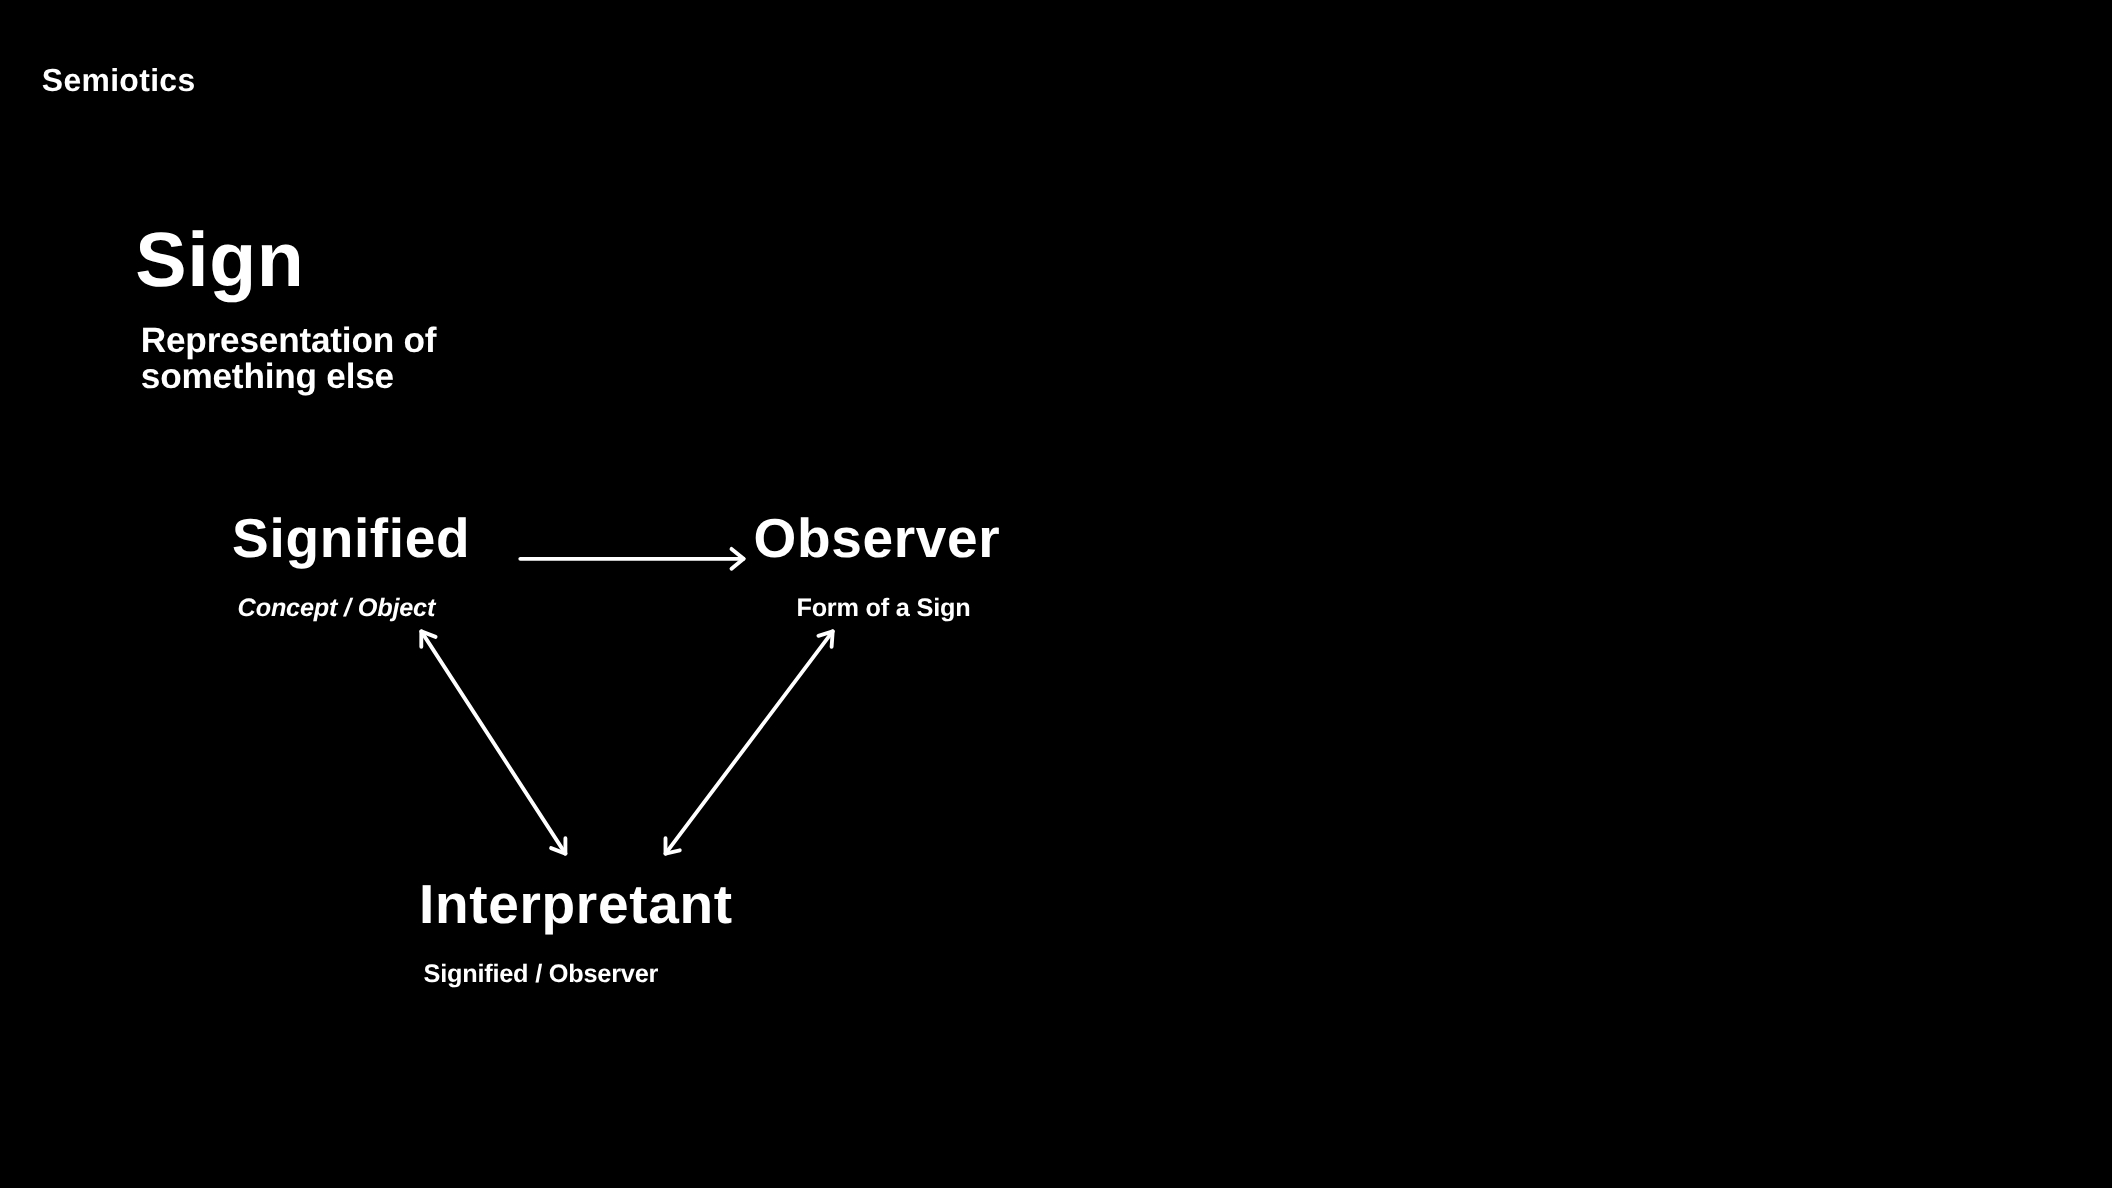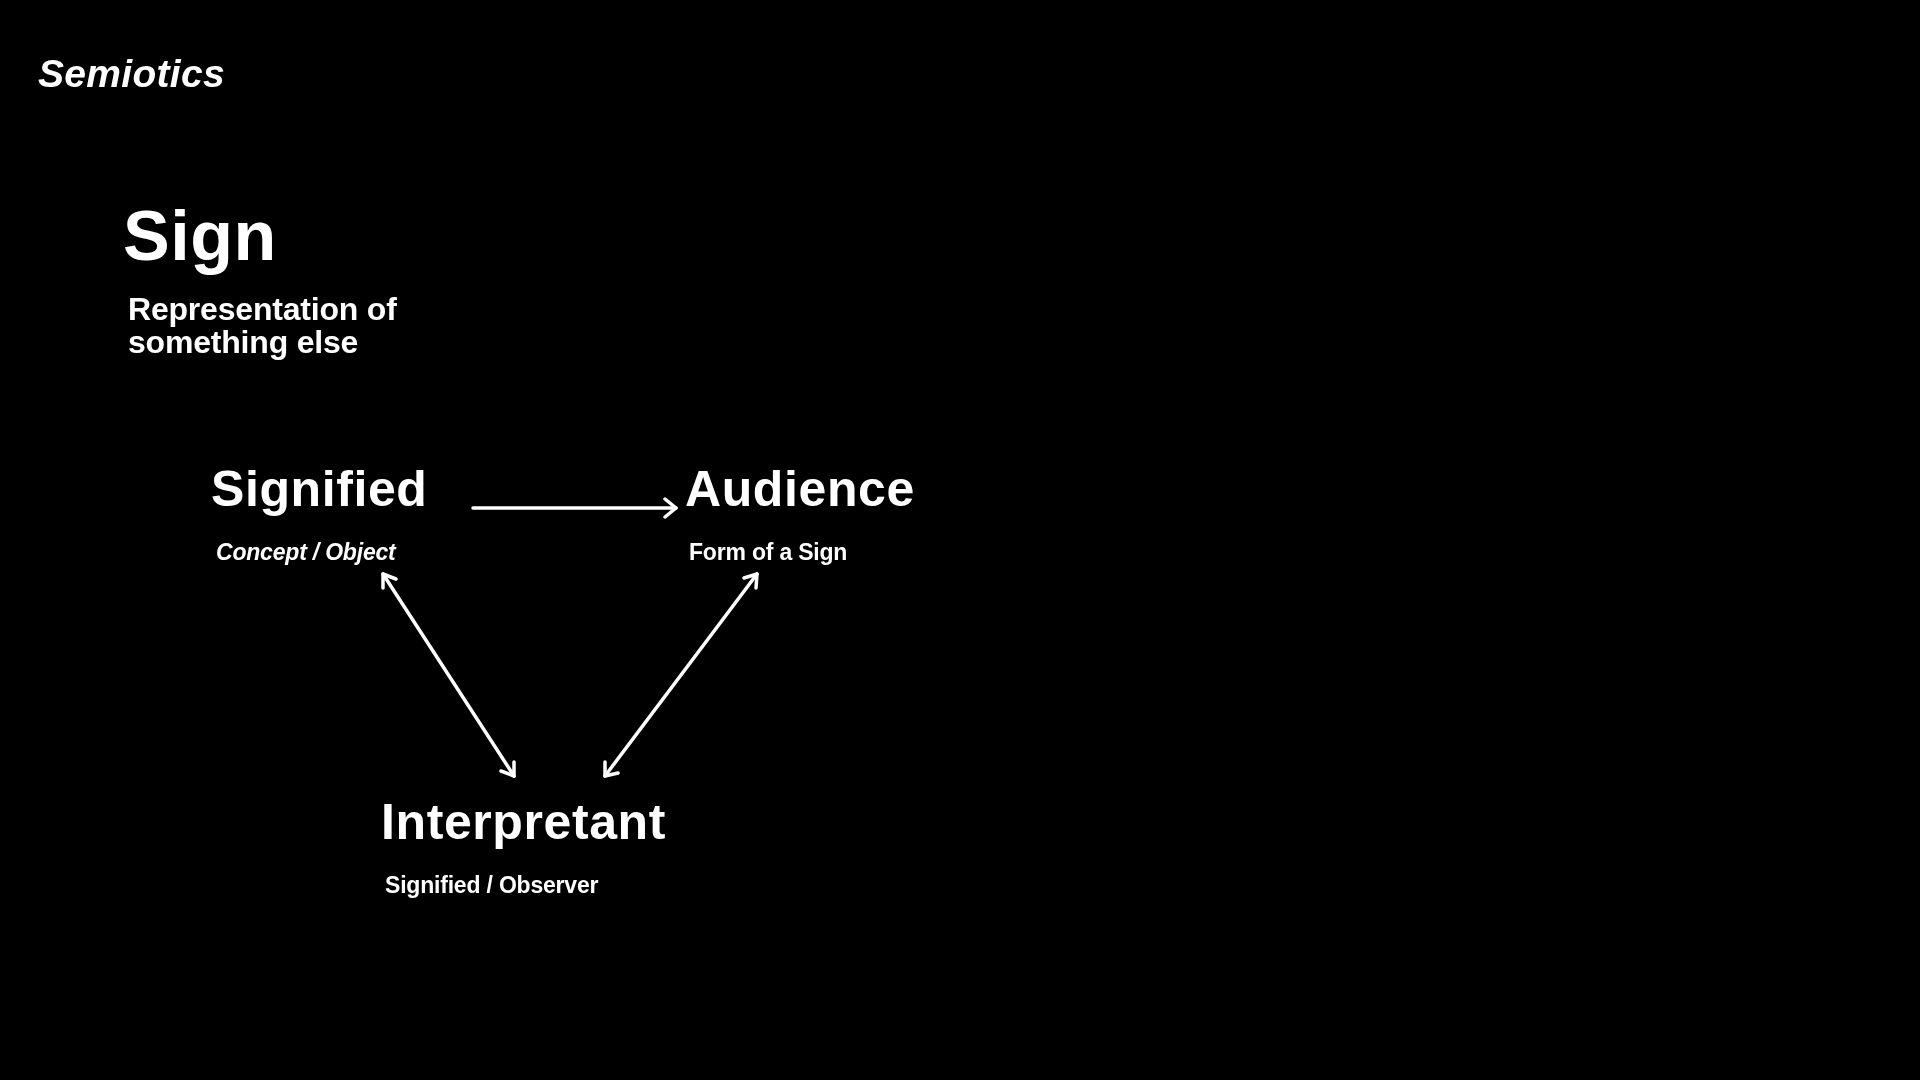--- a/index.html
+++ b/index.html
@@ -2,50 +2,50 @@
 <html><head>
 <meta charset="utf-8">
 <style>
   html, body { margin: 0; padding: 0; }
   body {
     width: 1920px; height: 1080px; background: #000000; color: #ffffff;
     position: relative; overflow: hidden;
     font-family: "Liberation Sans", sans-serif; font-weight: bold;
   }
   .abs { position: absolute; white-space: nowrap; }
-  .page-title { left: 38px; top: 51px; font-size: 39px; line-height: 46px; letter-spacing: 0.3px; font-style: italic; }
+  .page-title { left: 38px; top: 51px; font-size: 29px; line-height: 46px; letter-spacing: 0.3px; }
   .sign-title { left: 123px; top: 196px; font-size: 70px; line-height: 80px; letter-spacing: 0.5px; text-align: right; }
   .sign-desc { left: 128px; top: 293px; font-size: 32px; line-height: 33px; letter-spacing: -0.2px; white-space: normal; width: 300px; }
   .node-title { font-size: 50px; line-height: 60px; letter-spacing: 0.6px; }
   .node-sub { font-size: 23px; line-height: 28px; letter-spacing: -0.2px; }
   #signified-title { left: 211px; top: 459px; }
   #signified-sub { left: 216px; top: 538px; font-style: italic; }
   #signifier-title { left: 685px; top: 459px; }
-  #signifier-sub { left: 689px; top: 538px; }
+  #signifier-sub { left: 724px; top: 538px; }
   #interp-title { left: 381px; top: 792px; }
   #interp-sub { left: 385px; top: 871px; }
   svg.arrows { position: absolute; left: 0; top: 0; }
 </style>
 </head>
 <body>
 
 <div class="abs page-title">Semiotics</div>
 
 <div>
   <div class="abs sign-title">Sign</div>
   <div class="abs sign-desc">Representation of something else</div>
 </div>
 
 <div>
   <div>
     <div id="signified-title" class="abs node-title">Signified</div>
     <div id="signified-sub" class="abs node-sub">Concept / Object</div>
   </div>
   <div>
-    <div id="signifier-title" class="abs node-title">Audience</div>
+    <div id="signifier-title" class="abs node-title">Observer</div>
     <div id="signifier-sub" class="abs node-sub">Form of a Sign</div>
   </div>
   <div>
     <div id="interp-title" class="abs node-title">Interpretant</div>
     <div id="interp-sub" class="abs node-sub">Signified / Observer</div>
   </div>
 
   <svg class="arrows" width="1920" height="1080" viewBox="0 0 1920 1080">
     <g fill="none" stroke="#ffffff" stroke-width="3.5" stroke-linecap="round" stroke-linejoin="round">
       <g>

